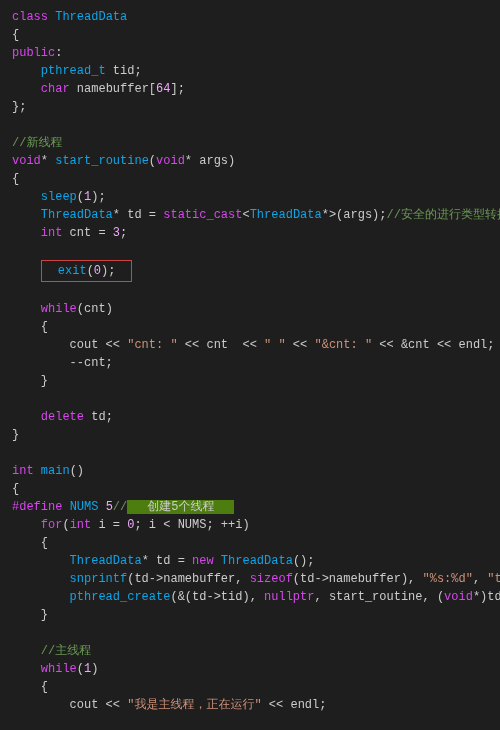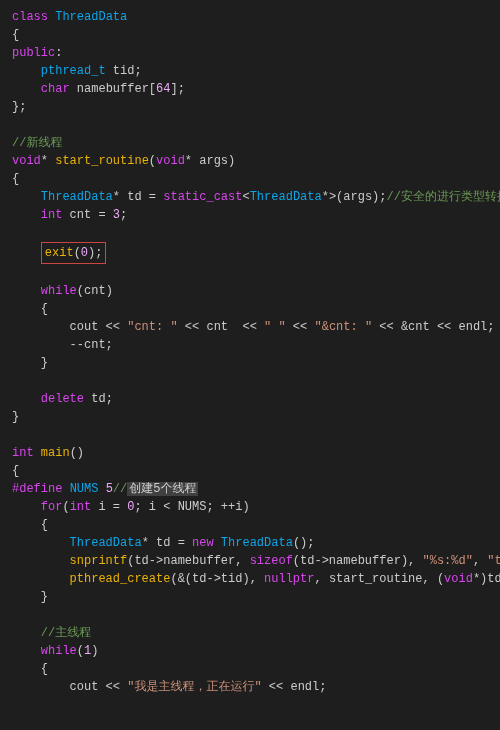--- a/index.html
+++ b/index.html
@@ -1,39 +1,40 @@
 <!DOCTYPE html>
 <html><head>
 <meta charset="utf-8">
 <style>
 body{margin:0;background:#1e1e1e;font-family:Consolas,'Courier New',monospace;font-size:12px;line-height:1.5;color:#ccc;padding:8px 0 8px 12px;width:500px;box-sizing:border-box;overflow:hidden}
 .line{white-space:pre}
 .kw{color:#d946ef}
 .cls{color:#0ea5e9}
-.fn{color:#eab308}
+.fn{color:#0ea5e9}
 .str{color:#ce9178}
 .num{color:#f0abfc}
 .cmt{color:#6a9955}
-.cmthl{color:#ccc;background:#404040;padding:0 2px}
-.red-box{border:1px solid #c44;padding:1px 3px;display:inline-block}
+.cmthl{color:#ccc;background:#4d7c0f;padding:0 20px}
+.red-box{border:1px solid #c44;padding:1px 16px;display:inline-block}
 </style>
 </head>
 <body>
 
 <div>
 <div class="line"><span class="kw">class</span> <span class="cls">ThreadData</span></div>
 <div class="line"><span>{</span></div>
 <div class="line"><span class="kw">public</span><span>:</span></div>
 <div class="line">    <span class="cls">pthread_t</span><span> tid;</span></div>
 <div class="line">    <span class="kw">char</span><span> namebuffer[</span><span class="num">64</span><span>];</span></div>
 <div class="line"><span>};</span></div>
 <div class="line"> </div>
 <div class="line"><span class="cmt">//新线程</span></div>
 <div class="line"><span class="kw">void</span><span>* </span><span class="fn">start_routine</span><span>(</span><span class="kw">void</span><span>* args)</span></div>
 <div class="line"><span>{</span></div>
+<div class="line">    <span class="fn">sleep</span><span>(</span><span class="num">1</span><span>);</span></div>
 <div class="line">    <span class="cls">ThreadData</span><span>* td = </span><span class="kw">static_cast</span><span>&lt;</span><span class="cls">ThreadData</span><span>*&gt;(args);</span><span class="cmt">//安全的进行类型转换</span></div>
 <div class="line">    <span class="kw">int</span><span> cnt = </span><span class="num">3</span><span>;</span></div>
 <div class="line"> </div>
 <div class="line">    <span class="red-box"><span class="fn">exit</span><span>(</span><span class="num">0</span><span>);</span></span></div>
 <div class="line"> </div>
 <div class="line">    <span class="kw">while</span><span>(cnt)</span></div>
 <div class="line">    <span>{</span></div>
 <div class="line">        <span>cout &lt;&lt; </span><span class="str">"cnt: "</span><span> &lt;&lt; cnt  &lt;&lt; </span><span class="str">" "</span><span> &lt;&lt; </span><span class="str">"&amp;cnt: "</span><span> &lt;&lt; &amp;cnt &lt;&lt; endl;</span></div>
 <div class="line">        <span>--cnt;</span></div>
 <div class="line">    <span>}</span></div>

